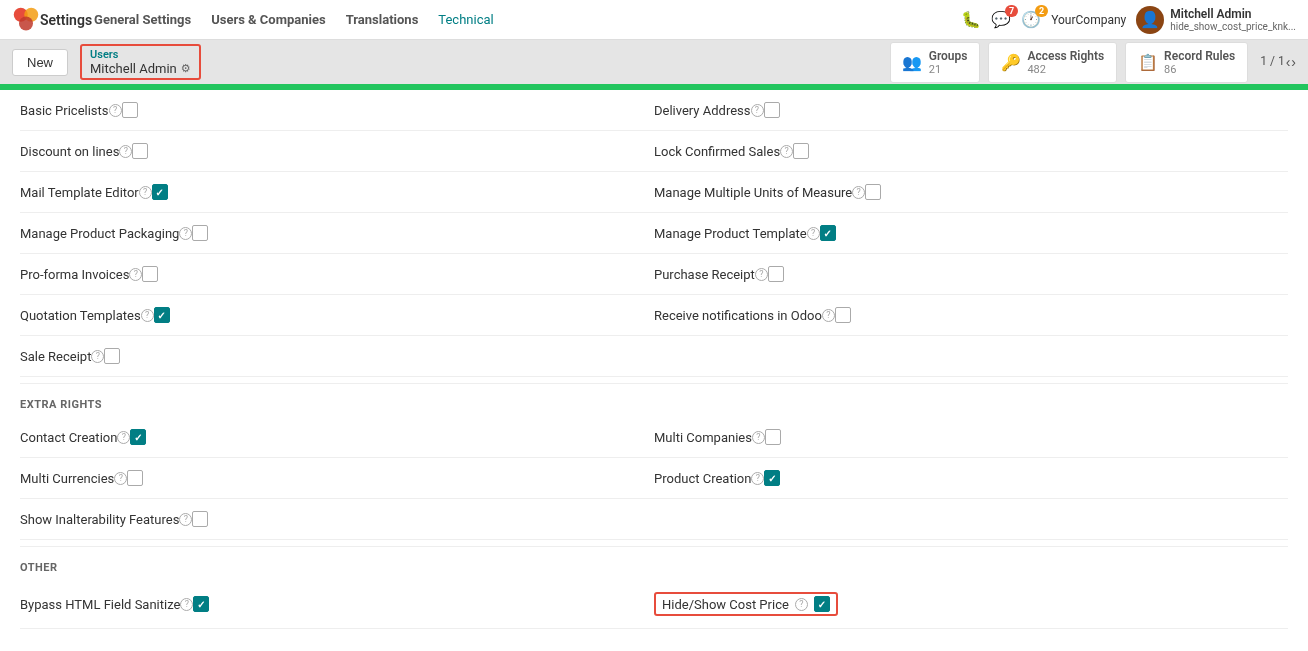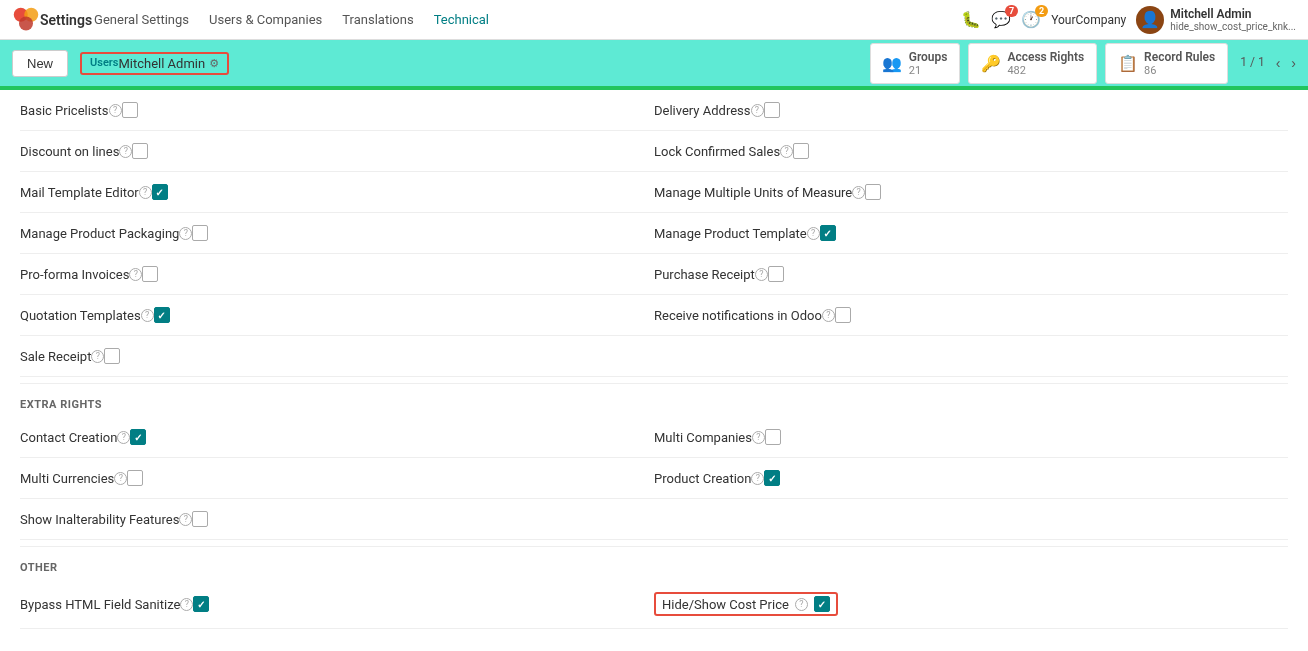--- a/index.html
+++ b/index.html
@@ -9,20 +9,21 @@
     .topbar {
       display: flex; align-items: center; background: #fff; border-bottom: 1px solid #ddd;
       padding: 0 12px; height: 40px; 
     }
     .topbar-logo { width: 28px; height: 28px; }
     .topbar-logo svg { width: 28px; height: 28px; }
     .topbar-nav { display: flex; gap: 16px; flex: 1; }
     .topbar-nav a {
       color: #555; text-decoration: none; font-size: 13px; padding: 4px 2px;
       cursor: pointer;
+      font-weight: bold;
     }
     .topbar-nav a.active { color: #017e84; font-weight: 400; }
     .topbar-right { display: flex; align-items: center; gap: 10px; margin-left: auto; }
     .icon-btn {
       position: relative; cursor: pointer; color: #666; font-size: 16px;
       display: flex; align-items: center;
     }
     .badge {
       position: absolute; top: -5px; right: -7px;
       background: #e74c3c; color: #fff; border-radius: 10px;
@@ -31,42 +32,42 @@
     .badge-gold { background: #f39c12; }
     .company-name { font-size: 12px; color: #333; }
     .user-info { display: flex; align-items: center; gap: 6px; font-size: 12px; }
     .avatar { width: 28px; height: 28px; border-radius: 50%; background: #8B4513; display: flex; align-items: center; justify-content: center; overflow: hidden; }
     .user-details { display: flex; flex-direction: column; }
     .user-name { font-weight: 600; font-size: 12px; }
     .user-sub { font-size: 10px; color: #666; }
 
     
     .subheader {
-      display: flex; align-items: center; background: #5eead4; border-bottom: 4px solid #22c55e;
+      display: flex; align-items: center; background: #e5e5e5; border-bottom: 6px solid #22c55e;
       padding: 0 12px; height: 50px; gap: 12px;
     }
     .btn-new {
       border: 1px solid #ccc; background: #fff; padding: 5px 14px;
       font-size: 13px; cursor: pointer; border-radius: 3px; color: #333;
     }
-    .breadcrumb-area { display: flex; flex-direction: row; border: 2px solid #e74c3c; border-radius: 3px; padding: 2px 8px; }
+    .breadcrumb-area { display: flex; flex-direction: column; border: 2px solid #e74c3c; border-radius: 3px; padding: 2px 8px; }
     .breadcrumb-top { font-size: 11px; color: #017e84; font-weight: 600; cursor: pointer; }
     .gear-icon { color: #666; font-size: 11px; cursor: pointer; }
 
     .sub-tabs { display: flex; gap: 8px; margin-left: auto; }
     .sub-tab {
       display: flex; align-items: center; gap: 6px; padding: 6px 12px;
       border: 1px solid #ddd; border-radius: 3px; cursor: pointer;
       font-size: 12px; color: #555; background: #fff;
     }
     .sub-tab-icon { font-size: 16px; color: #017e84; }
     .sub-tab-label { font-weight: 600; }
     .sub-tab-count { font-size: 11px; color: #888; }
 
-    .pagination { display: flex; align-items: flex-start; gap: 11px; font-size: 12px; color: #555; }
+    .pagination { display: flex; align-items: flex-start; gap: 1px; font-size: 12px; color: #555; }
     .pag-btn { border: none; background: none; cursor: pointer; color: #555; font-size: 14px; }
 
     
     .main-content {
       height: calc(651px - 40px - 50px); overflow-y: auto; padding: 0 20px;
     }
     .main-content::-webkit-scrollbar { width: 8px; }
     .main-content::-webkit-scrollbar-track { background: #f1f1f1; }
     .main-content::-webkit-scrollbar-thumb { background: #ccc; border-radius: 4px; }
 

